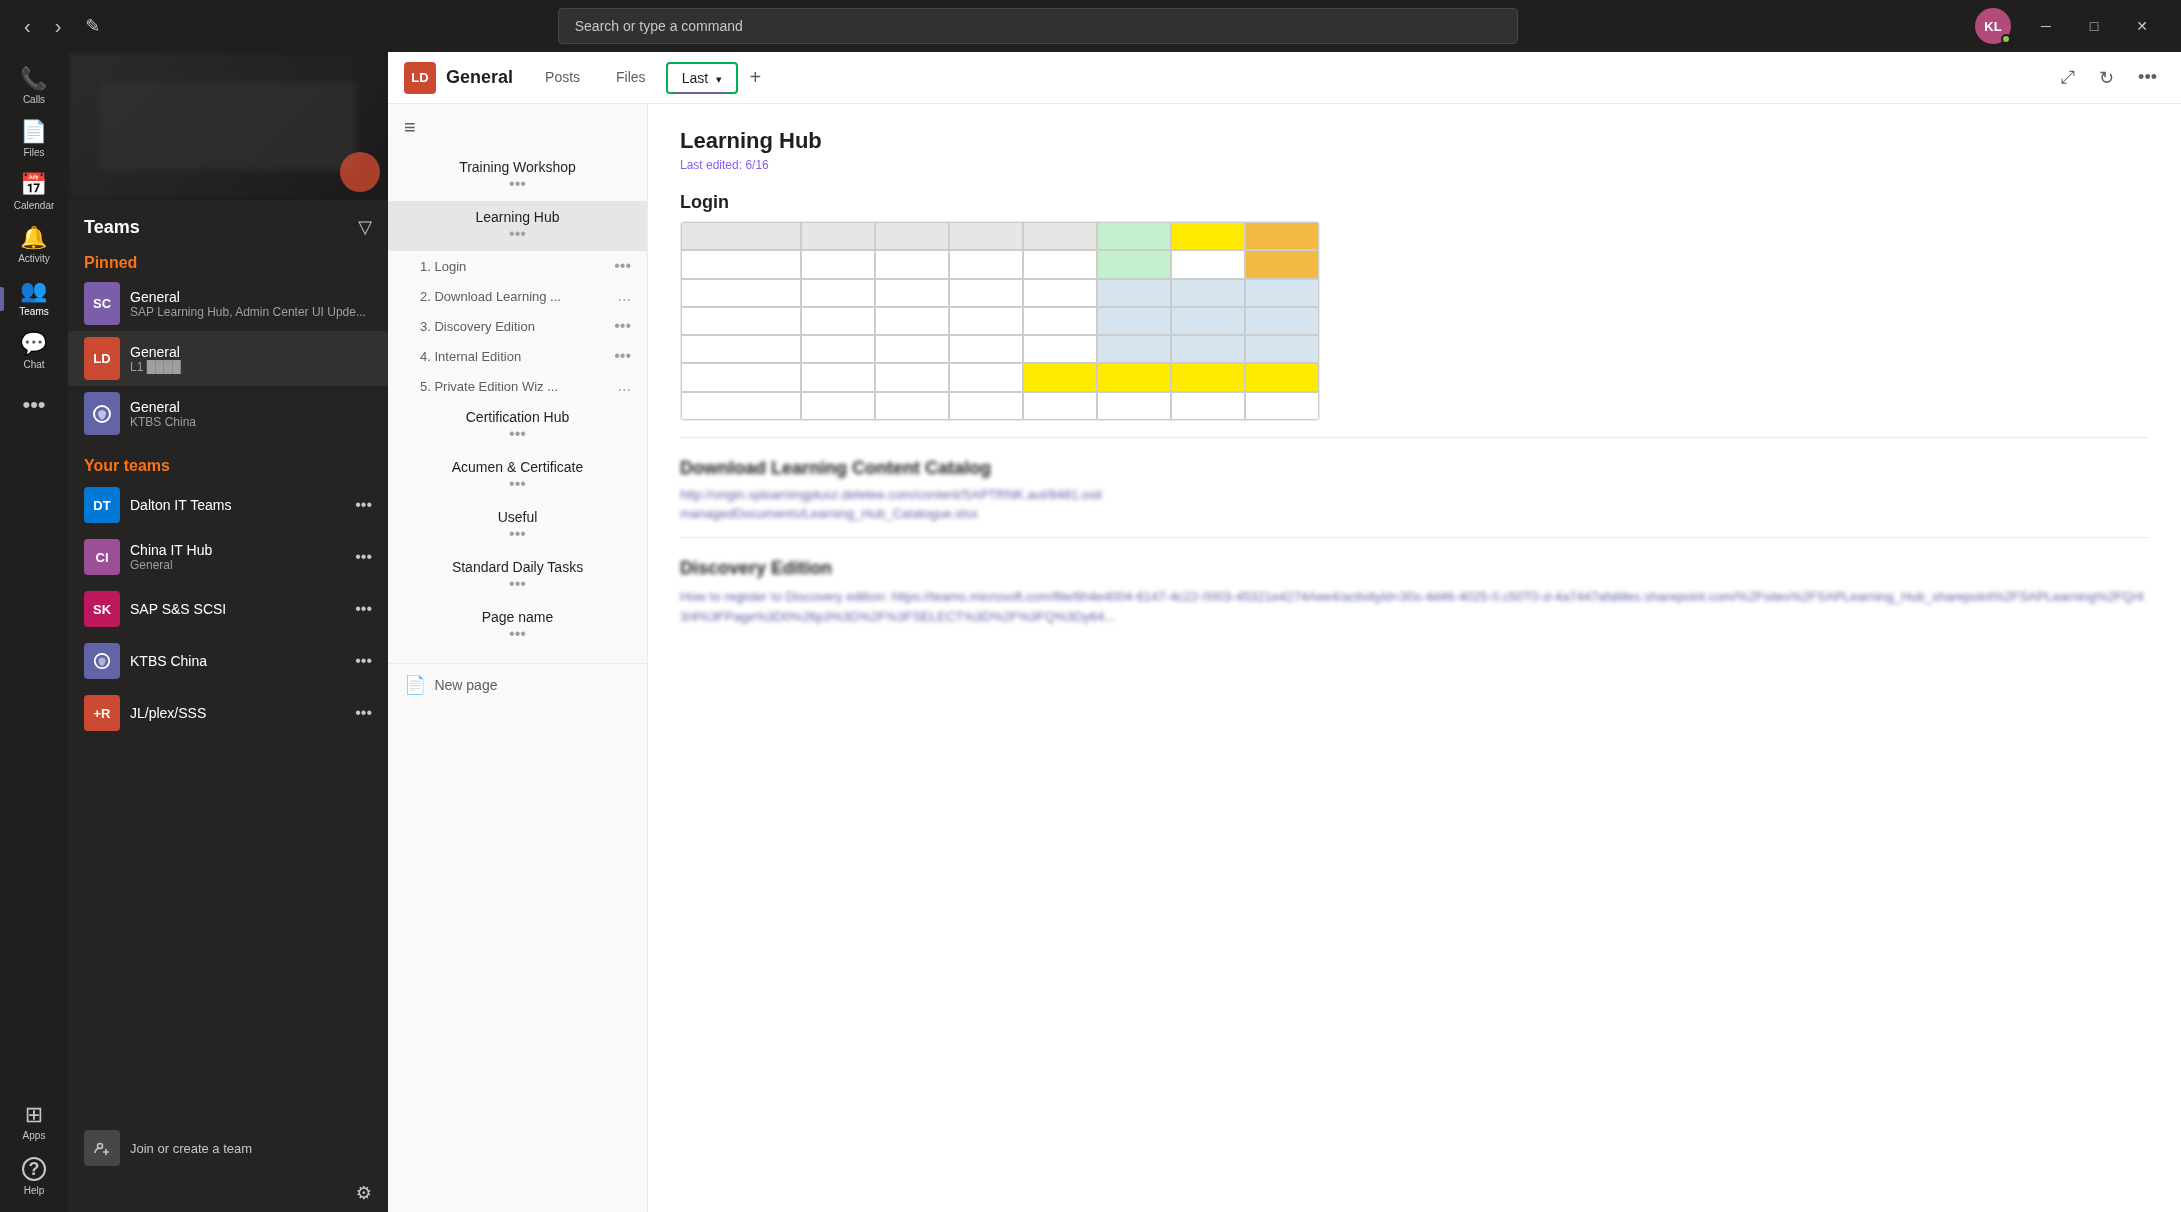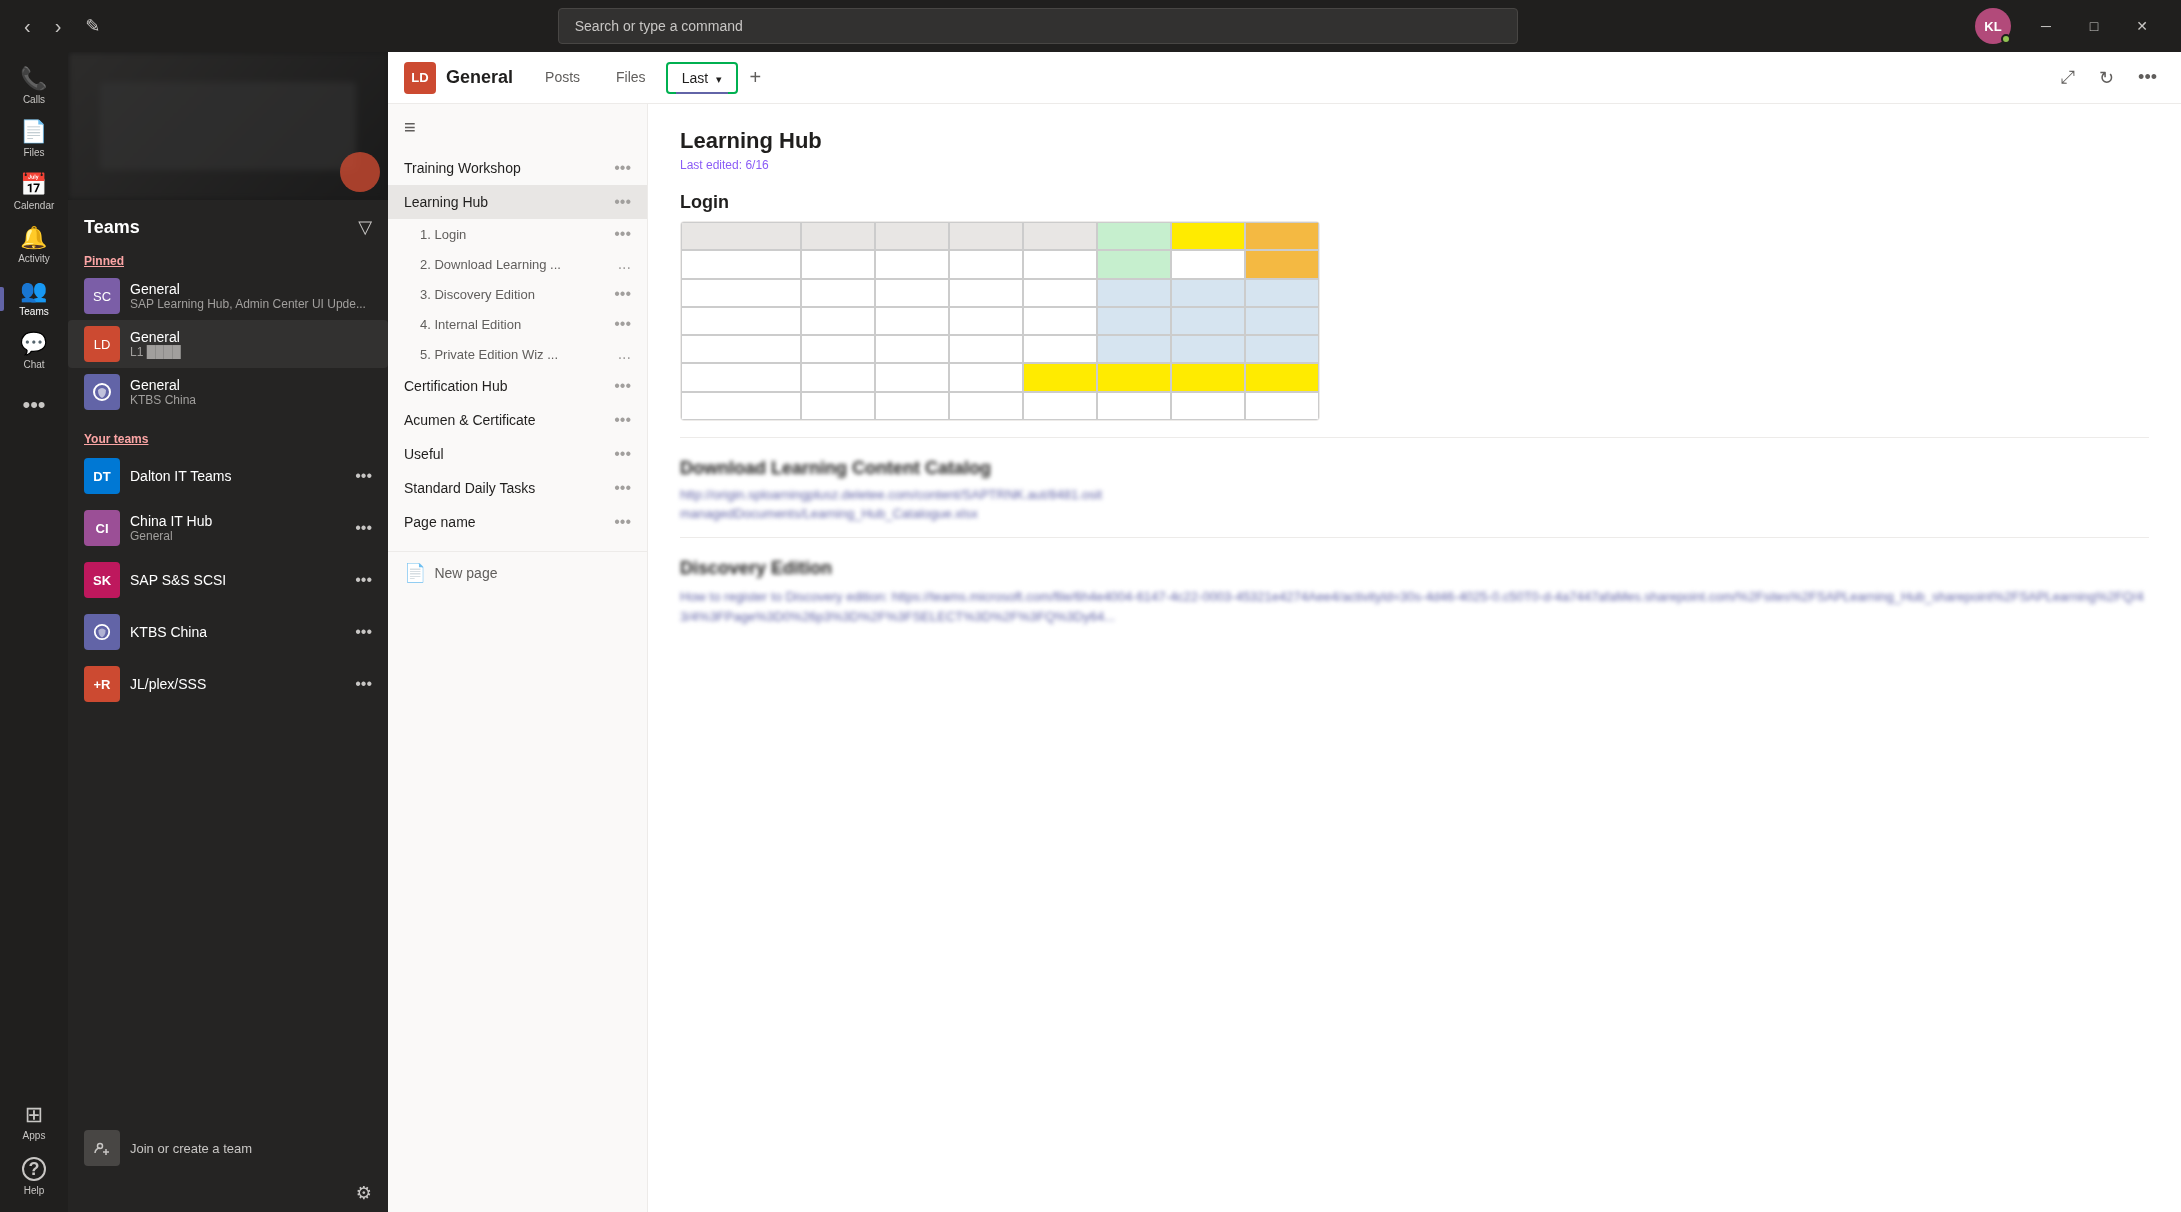--- a/index.html
+++ b/index.html
@@ -90,32 +90,32 @@
       color: #c8c6c4;
     }
     .left-panel-header {
       display: flex; align-items: center; justify-content: space-between;
       padding: 16px 16px 8px;
     }
     .left-panel-title { color: white; font-size: 18px; font-weight: 600; }
     .filter-icon { color: #c8c6c4; cursor: pointer; font-size: 18px; }
 
     
-    .section-label { color: #fca5a5; font-size: 12px; font-weight: 600; padding: 8px 16px 4px; text-transform: none; letter-spacing: 0; text-decoration: underline; }
+    .section-label { color: #f97316; font-size: 16px; font-weight: 600; padding: 8px 16px 4px; text-transform: none; letter-spacing: 0; }
 
     .team-item {
       display: flex; align-items: center; gap: 10px;
       padding: 6px 16px; cursor: pointer; border-radius: 4px;
       position: relative;
     }
     .team-item.active { background: #323130; }
     .team-avatar {
-      width: 36px; height: 36px; border-radius: 4px;
+      width: 36px; height: 43px; border-radius: 4px;
       display: flex; align-items: center; justify-content: center;
-      font-size: 13px; font-weight: 400; color: white; flex-shrink: 0;
+      font-size: 13px; font-weight: 700; color: white; flex-shrink: 0;
     }
     .team-info { flex: 1; min-width: 0; }
     .team-name { color: white; font-size: 14px; font-weight: 500; white-space: nowrap; overflow: hidden; text-overflow: ellipsis; }
     .team-sub { color: #a19f9d; font-size: 12px; white-space: nowrap; overflow: hidden; text-overflow: ellipsis; }
     .your-teams-item {
       display: flex; align-items: center; gap: 10px;
       padding: 8px 16px; cursor: pointer;
     }
     .your-teams-avatar {
       width: 36px; height: 36px; border-radius: 4px;
@@ -199,21 +199,21 @@
       overflow-y: auto;
       flex-shrink: 0;
     }
     .wiki-sidebar-header {
       padding: 12px 16px;
       display: flex; align-items: center;
     }
     .wiki-sidebar-menu { font-size: 20px; color: #605e5c; cursor: pointer; }
     .wiki-page-item {
       display: flex; align-items: center; justify-content: space-between;
-      padding: 8px 16px; cursor: pointer; font-size: 14px; color: #201f1e;
+      padding: 8px 16px; cursor: pointer; font-size: 14px; color: #201f1e; flex-direction: column;
     }
     .wiki-page-item.active { background: #e8e6e4; font-weight: 500; }
     .wiki-page-more { color: #a19f9d; font-size: 16px; }
     .wiki-subpage-item {
       display: flex; align-items: center; justify-content: space-between;
       padding: 6px 16px 6px 32px; cursor: pointer; font-size: 13px; color: #605e5c;
     }
     .wiki-new-page {
       display: flex; align-items: center; gap: 8px;
       padding: 10px 16px; cursor: pointer; color: #605e5c; font-size: 14px;

